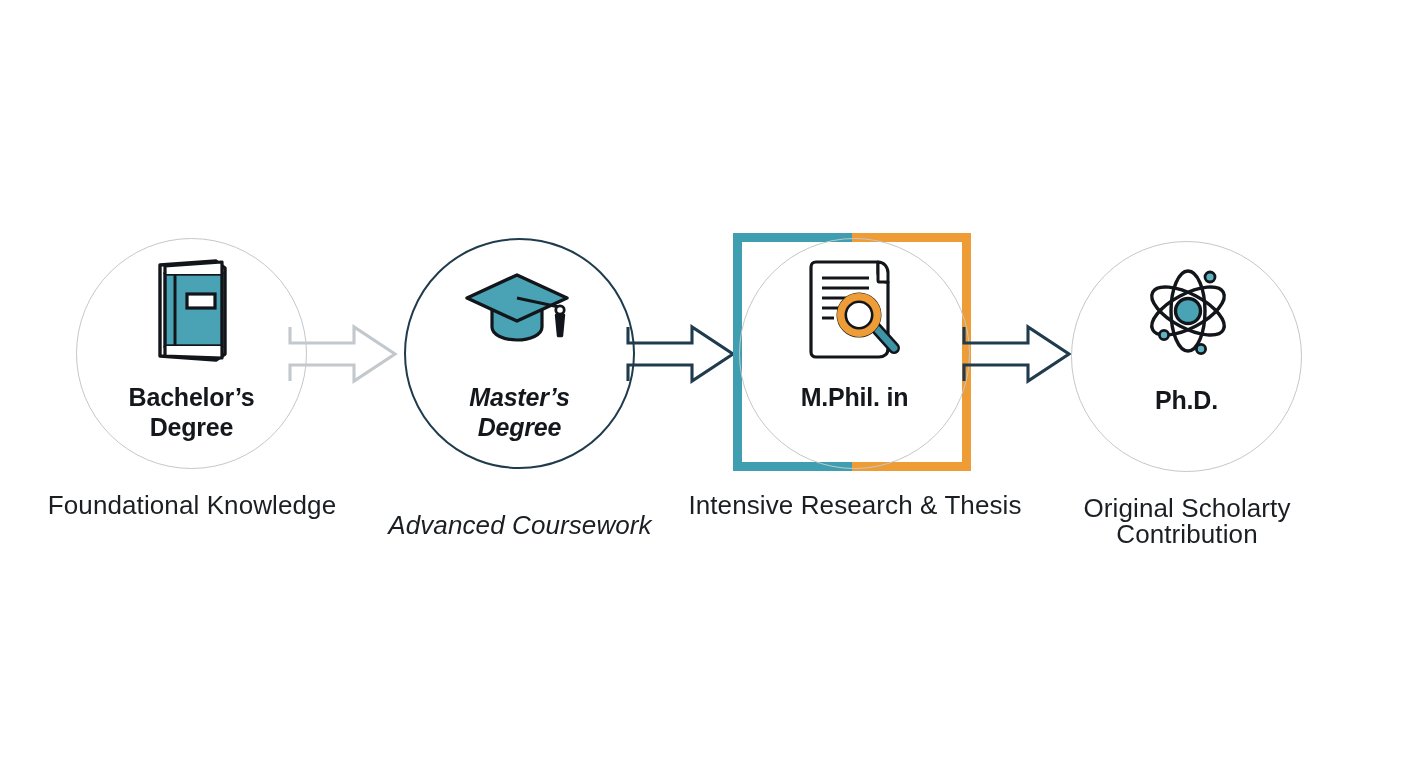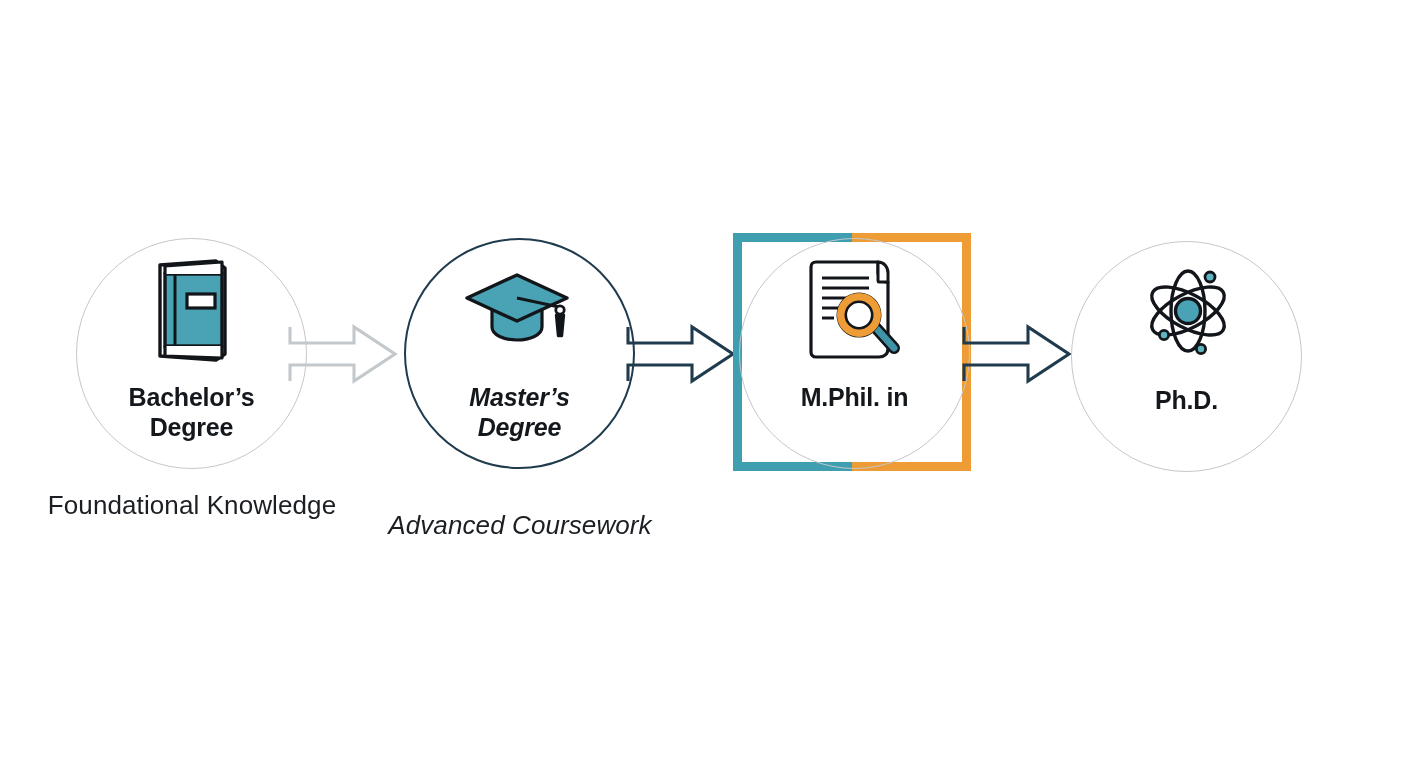--- a/index.html
+++ b/index.html
@@ -140,20 +140,21 @@
         <circle cx="53" cy="59" r="21" fill="#ffffff" stroke="#12161a" stroke-width="3"></circle>
         <circle cx="53" cy="59" r="18" fill="none" stroke="#EE9C35" stroke-width="8"></circle>
         <circle cx="53" cy="59" r="13.2" fill="none" stroke="#12161a" stroke-width="2.6"></circle>
       </svg>
     </div>
 
     <div class="node-title" style="left:739px;top:382px;width:231px;">
       <div>M.Phil. in</div>
     </div>
 
+    <div class="caption" style="left:679px;top:492px;width:352px;">Intensive Research &amp; Thesis</div>
   </div>
 
   <div class="arrow" style="left:962px;top:323px;width:110px;height:62px;">
     <svg width="110" height="62" viewBox="0 0 110 62" xmlns="http://www.w3.org/2000/svg">
       <path d="M2 4 L2 20 L66 20 L66 4 L107 31 L66 58 L66 42 L2 42 L2 58" fill="none" stroke="#1F3B4D" stroke-width="3.1" stroke-linejoin="miter" stroke-linecap="butt"></path>
     </svg>
   </div>
 
   <div class="node" style="left:0;top:3px;width:1408px;height:768px;pointer-events:none;">
 
@@ -170,15 +171,19 @@
         <circle cx="66" cy="12" r="5" fill="#5FB3C2" stroke="#12161a" stroke-width="2.8"></circle>
         <circle cx="20" cy="70" r="4.6" fill="#5FB3C2" stroke="#12161a" stroke-width="2.8"></circle>
         <circle cx="57" cy="84" r="4.6" fill="#5FB3C2" stroke="#12161a" stroke-width="2.8"></circle>
       </svg>
     </div>
 
     <div class="node-title" style="left:1071px;top:382px;width:231px;">
       <div>Ph.D.</div>
     </div>
 
+    <div class="caption" style="left:1037px;top:492px;width:300px;">
+      <div>Original Scholarty</div>
+      <div>Contribution</div>
+    </div>
   </div>
 
 </div>
 
 </body></html>

